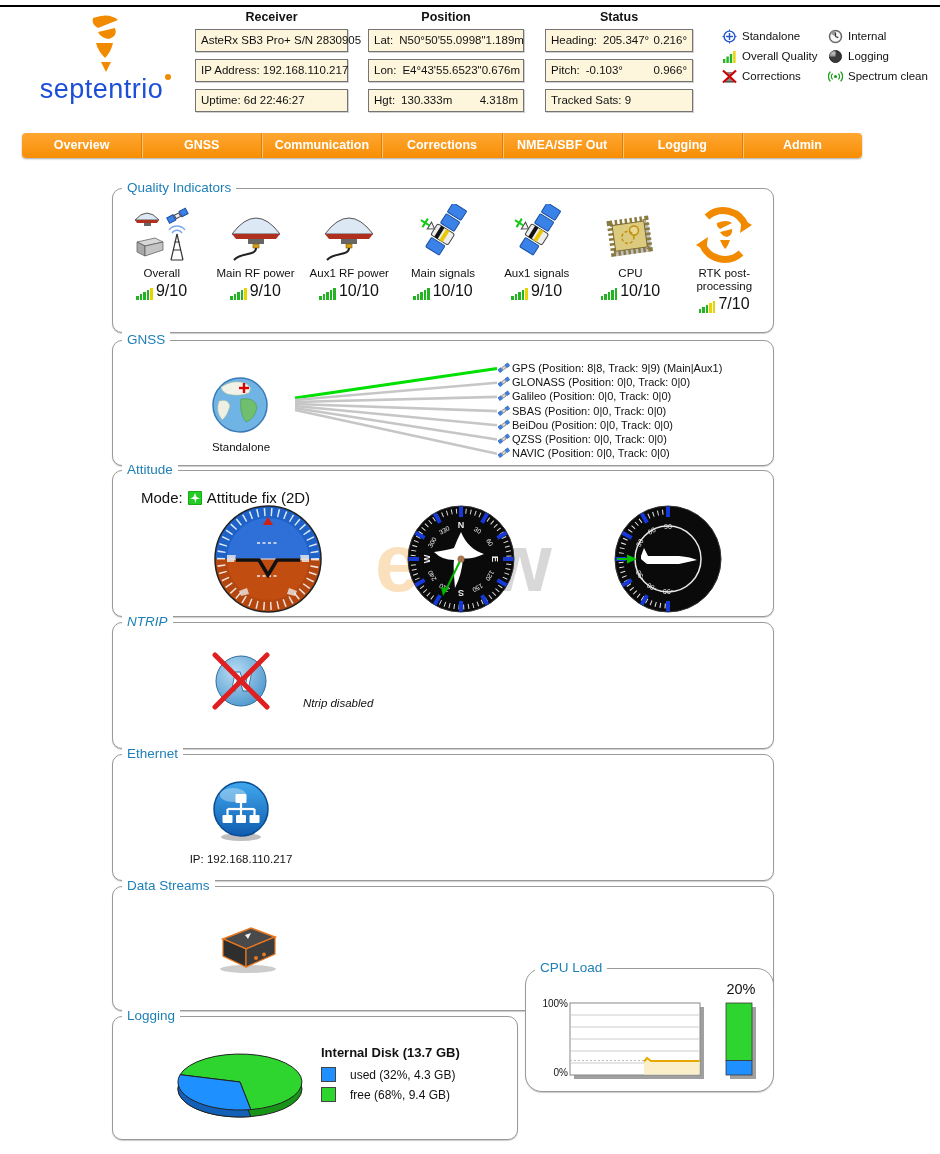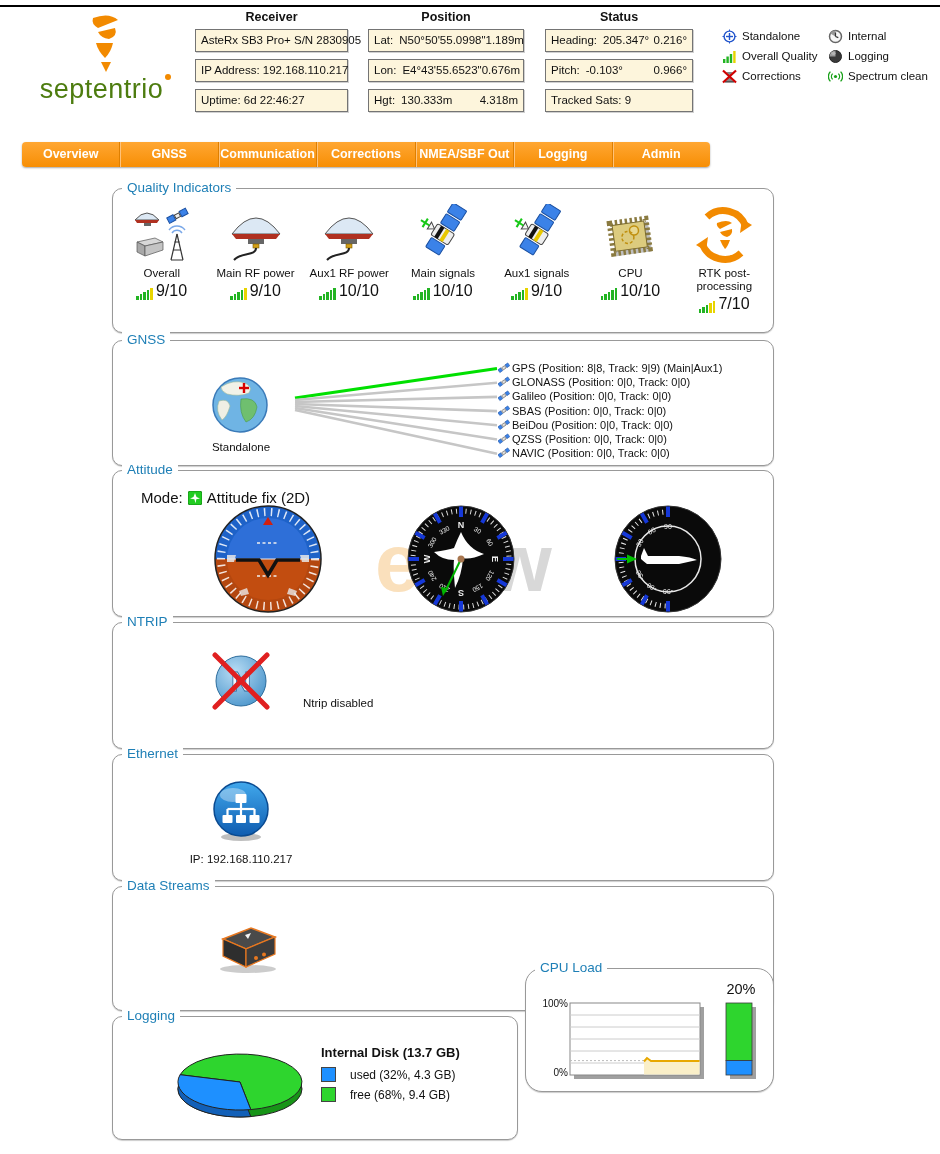--- a/index.html
+++ b/index.html
@@ -2,51 +2,51 @@
 <html><head>
 <meta charset="utf-8">
 <style>
   html,body{margin:0;padding:0;}
   body{width:940px;height:1154px;background:#fff;font-family:"Liberation Sans",sans-serif;position:relative;color:#111;overflow:hidden;}
   .topline{position:absolute;top:5px;left:0;width:940px;height:2px;background:#000;}
 
   
   .logo{position:absolute;left:28px;top:12px;width:155px;text-align:center;}
   .logo-mark{height:62px;}
-  .logo-text{font-size:27px;color:#4d7c0f;letter-spacing:.5px;line-height:30px;}
+  .logo-text{font-size:27px;color:#1d4ed8;letter-spacing:.5px;line-height:30px;}
   .logo-dot{display:inline-block;width:6px;height:6px;background:#F28A00;border-radius:50%;vertical-align:18px;margin-left:2px;}
 
   
   .hgroup{position:absolute;top:10px;}
   .htitle{text-align:center;font-weight:bold;font-size:12.5px;margin-bottom:5px;}
   .hbox{background:#FDF5DC;border:1px solid #747474;box-shadow:1px 1px 0 rgba(0,0,0,.18);height:21px;line-height:21px;font-size:11.5px;padding:0 5px;margin-bottom:7px;display:flex;white-space:nowrap;}
   .hbox .v{margin-left:6px;}
   .hbox .e{margin-left:auto;}
   #grp-receiver{left:195px;width:153px;}
   #grp-position{left:368px;width:156px;}
   #grp-status{left:545px;width:148px;}
 
   .legendbox{position:absolute;left:722px;top:26px;width:215px;font-size:11.5px;}
   .lcol{position:absolute;top:0;}
   #lcol1{left:0;}
   #lcol2{left:106px;}
   .litem{display:flex;align-items:center;height:20px;gap:5px;}
 
   
-  nav{position:absolute;left:22px;top:142px;width:688px;height:25px;border-radius:4px;background:linear-gradient(#FFA733,#F78E04);display:flex;overflow:hidden;box-shadow:0 1px 2px rgba(0,0,0,.35);}
+  nav{position:absolute;left:22px;top:133px;width:840px;height:25px;border-radius:4px;background:linear-gradient(#FFA733,#F78E04);display:flex;overflow:hidden;box-shadow:0 1px 2px rgba(0,0,0,.35);}
   .tab{flex:1;text-align:center;line-height:25px;color:#fff;font-weight:bold;font-size:12.5px;cursor:pointer;}
   .tab + .tab{border-left:1px solid #DE7F00;box-shadow:inset 1px 0 0 #FFC27A;}
 
   
   .panel{position:absolute;left:112px;width:660px;background:#fff;border:1px solid #999;border-radius:10px;box-shadow:0 1px 1px rgba(0,0,0,.2);}
   .plegend{position:absolute;top:-9px;left:9px;background:#fff;padding:0 5px;color:#1E7FB6;font-size:13.5px;}
   #panel-quality{top:188px;height:143px;}
   #panel-gnss{top:340px;height:124px;}
   #panel-attitude{top:470px;height:145px;}
-  #panel-ntrip{top:622px;height:125px;}
+  #panel-ntrip{top:622px;height:125px;font-style:italic;}
   #panel-ethernet{top:754px;height:125px;}
   #panel-datastreams{top:886px;height:123px;}
   #panel-logging{top:1016px;height:122px;width:404px;}
   #panel-cpu{top:968px;height:122px;left:525px;width:247px;border-radius:17px;}
 
   
   .qwrap{display:flex;justify-content:space-evenly;padding-top:14px;}
   .qitem{width:90px;display:flex;flex-direction:column;align-items:center;text-align:center;}
   .qicon{height:64px;display:flex;align-items:center;justify-content:center;}
   .qlabel{font-size:11.5px;line-height:13px;}

